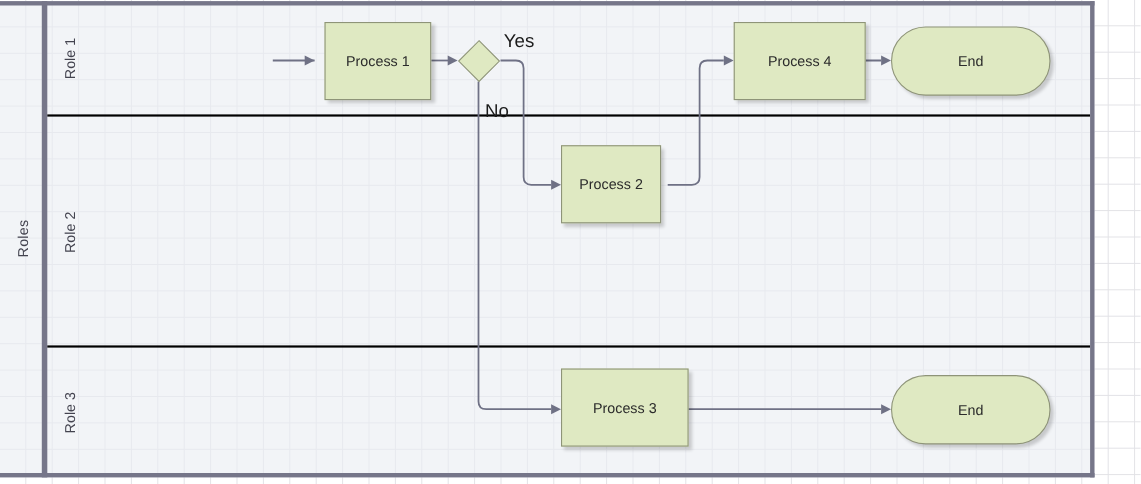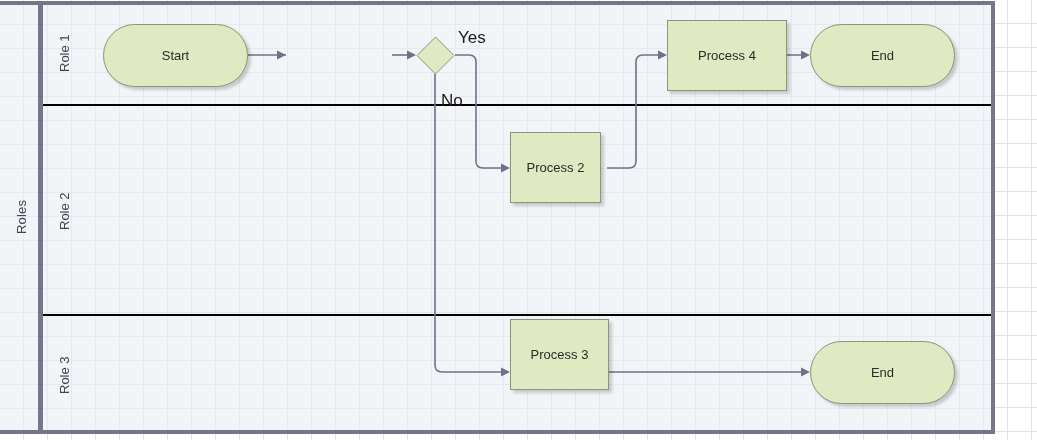--- a/index.html
+++ b/index.html
@@ -223,32 +223,32 @@
 
     <g>
       <path class="wire" d="M607,372 L801,372"></path>
       <polygon class="wire-head" points="810,372 801,367.5 801,376.5"></polygon>
     </g>
   </svg>
 
   <div class="edge-label" style="left:458px; top:28px;">Yes</div>
   <div class="edge-label" style="left:441px; top:81px;margin-top:10px;">No</div>
 
-  <div class="node terminator" style="left:103px; top:24px; width:145px; height:63px;">Start</div>
-
+
+  <div class="node" style="left:295px; top:20px; width:97px; height:71px;">Process 1</div>
 
   <div class="node diamond" style="left:416px; top:36px; width:39px; height:39px;">
     <svg class="diamond-shape" viewBox="0 0 39 39">
       <polygon points="19.5,1 38,19.5 19.5,38 1,19.5" fill="#dfe9c2" stroke="#8e9478" stroke-width="1"></polygon>
     </svg>
   </div>
 
   <div class="node" style="left:667px; top:20px; width:120px; height:71px;">Process 4</div>
 
   <div class="node terminator" style="left:810px; top:24px; width:145px; height:63px;">End</div>
 
   <div class="node" style="left:510px; top:132px; width:91px; height:71px;">Process 2</div>
 
-  <div class="node" style="left:510px; top:319px; width:99px; height:71px;">Process 3</div>
+  <div class="node" style="left:510px; top:335px; width:116px; height:71px;">Process 3</div>
 
   <div class="node terminator" style="left:810px; top:341px; width:145px; height:63px;">End</div>
 
 </div>
 
 </body></html>

